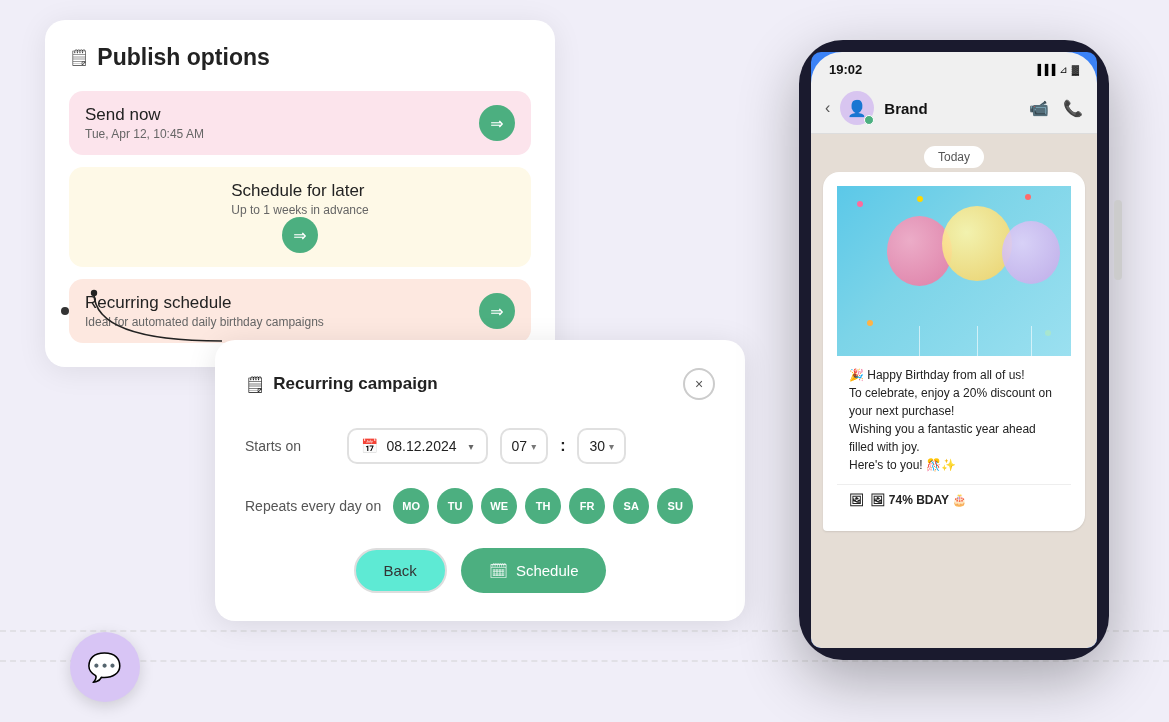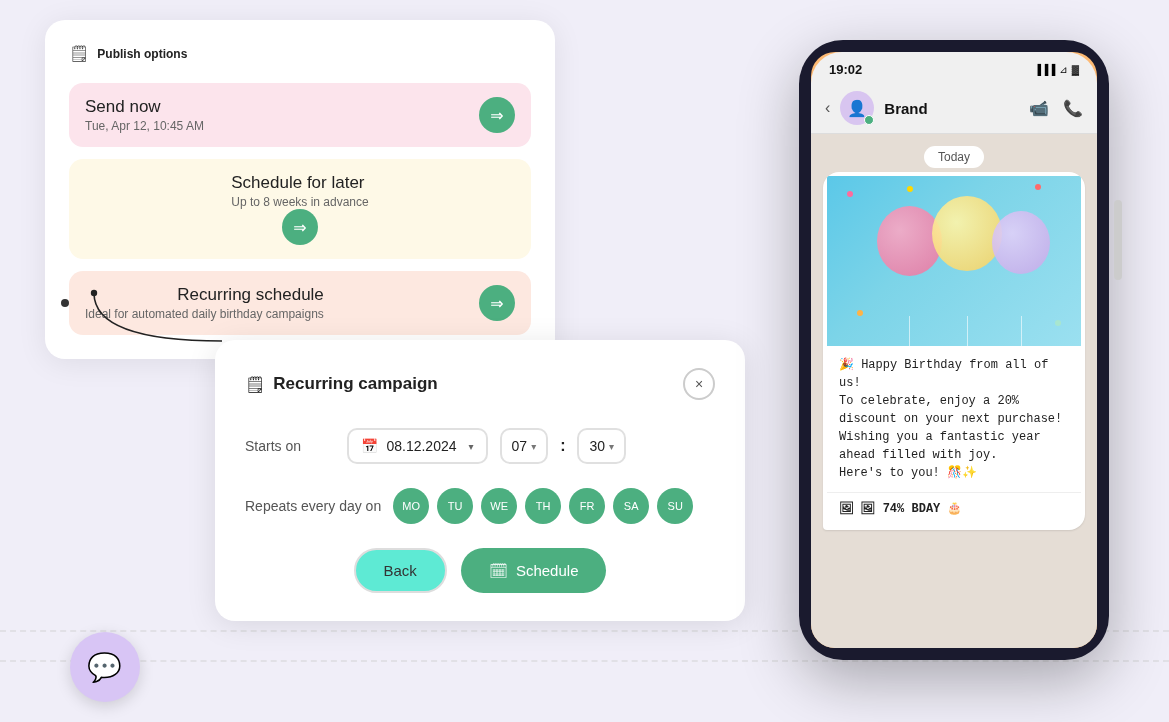--- a/index.html
+++ b/index.html
@@ -30,37 +30,37 @@
       gap: 8px;
       margin-bottom: 20px;
     }
 
     .card-header-icon {
       color: #333;
       font-size: 16px;
     }
 
     .card-title {
-      font-size: 12px;
+      font-size: 23px;
       font-weight: 600;
       color: #222;
     }
 
     .option-item {
       border-radius: 14px;
       padding: 14px 16px;
       margin-bottom: 12px;
       display: flex;
       align-items: center;
       justify-content: space-between;
       cursor: pointer;
       position: relative;
     }
 
-    .option-item:last-child { margin-bottom: 0; text-align: right; }
+    .option-item:last-child { margin-bottom: 0; }
 
     .option-item.pink { background: #fce4ec; gap: 48px; }
     .option-item.yellow { background: #fef9e7; flex-direction: column; }
     .option-item.salmon { background: #fde8e0; }
 
     .option-item.selected::before {
       content: '';
       position: absolute;
       left: -8px;
       top: 50%;
@@ -207,21 +207,21 @@
     }
 
     .day-btn {
       width: 36px;
       height: 36px;
       border-radius: 50%;
       display: flex;
       align-items: center;
       justify-content: center;
       font-size: 11px;
-      font-weight: 400;
+      font-weight: 700;
       cursor: pointer;
       border: none;
     }
 
     .day-btn.active {
       background: #4caf80;
       color: white;
     }
 
     .action-row {
@@ -263,22 +263,22 @@
       right: 60px;
       width: 310px;
       height: 620px;
       background: #1a1a2e;
       border-radius: 44px;
       padding: 12px;
       box-shadow: 0 20px 60px rgba(0,0,0,0.3);
     }
 
     .phone-screen {
-      background: #fdba74;
-      border-radius: 24px;
+      background: #3b82f6;
+      border-radius: 10px;
       height: 100%;
       overflow: hidden;
       display: flex;
       flex-direction: column;
     }
 
     .phone-status-bar {
       background: #f0f0f0;
       padding: 10px 18px 6px;
       display: flex;
@@ -369,25 +369,24 @@
       padding: 4px 14px;
       border-radius: 12px;
       font-size: 12px;
       color: #555;
       display: inline-block;
     }
 
     .message-bubble {
       background: white;
       border-radius: 16px 16px 16px 4px;
-      padding: 4px;
+      padding: 14px;
       overflow: hidden;
       max-width: 100%;
       box-shadow: 0 1px 2px rgba(0,0,0,0.1);
-      font-family: Liberation Mono, monospace;
     }
 
     .message-image {
       width: 100%;
       height: 170px;
       background: linear-gradient(135deg, #5bc8e8 0%, #7cd4e8 40%, #9be0f0 100%);
       display: flex;
       align-items: center;
       justify-content: center;
       overflow: hidden;
@@ -506,21 +505,21 @@
     <div class="option-text-group">
       <div class="option-label">Send now</div>
       <div class="option-sublabel">Tue, Apr 12, 10:45 AM</div>
     </div>
     <div class="option-arrow-btn">⇒</div>
   </div>
 
   <div class="option-item yellow">
     <div class="option-text-group">
       <div class="option-label">Schedule for later</div>
-      <div class="option-sublabel">Up to 8 weeks in advance</div>
+      <div class="option-sublabel">Up to 1 weeks in advance</div>
     </div>
     <div class="option-arrow-btn">⇒</div>
   </div>
 
   <div class="option-item salmon selected">
     <div class="option-text-group">
       <div class="option-label">Recurring schedule</div>
       <div class="option-sublabel">Ideal for automated daily birthday campaigns</div>
     </div>
     <div class="option-arrow-btn">⇒</div>

